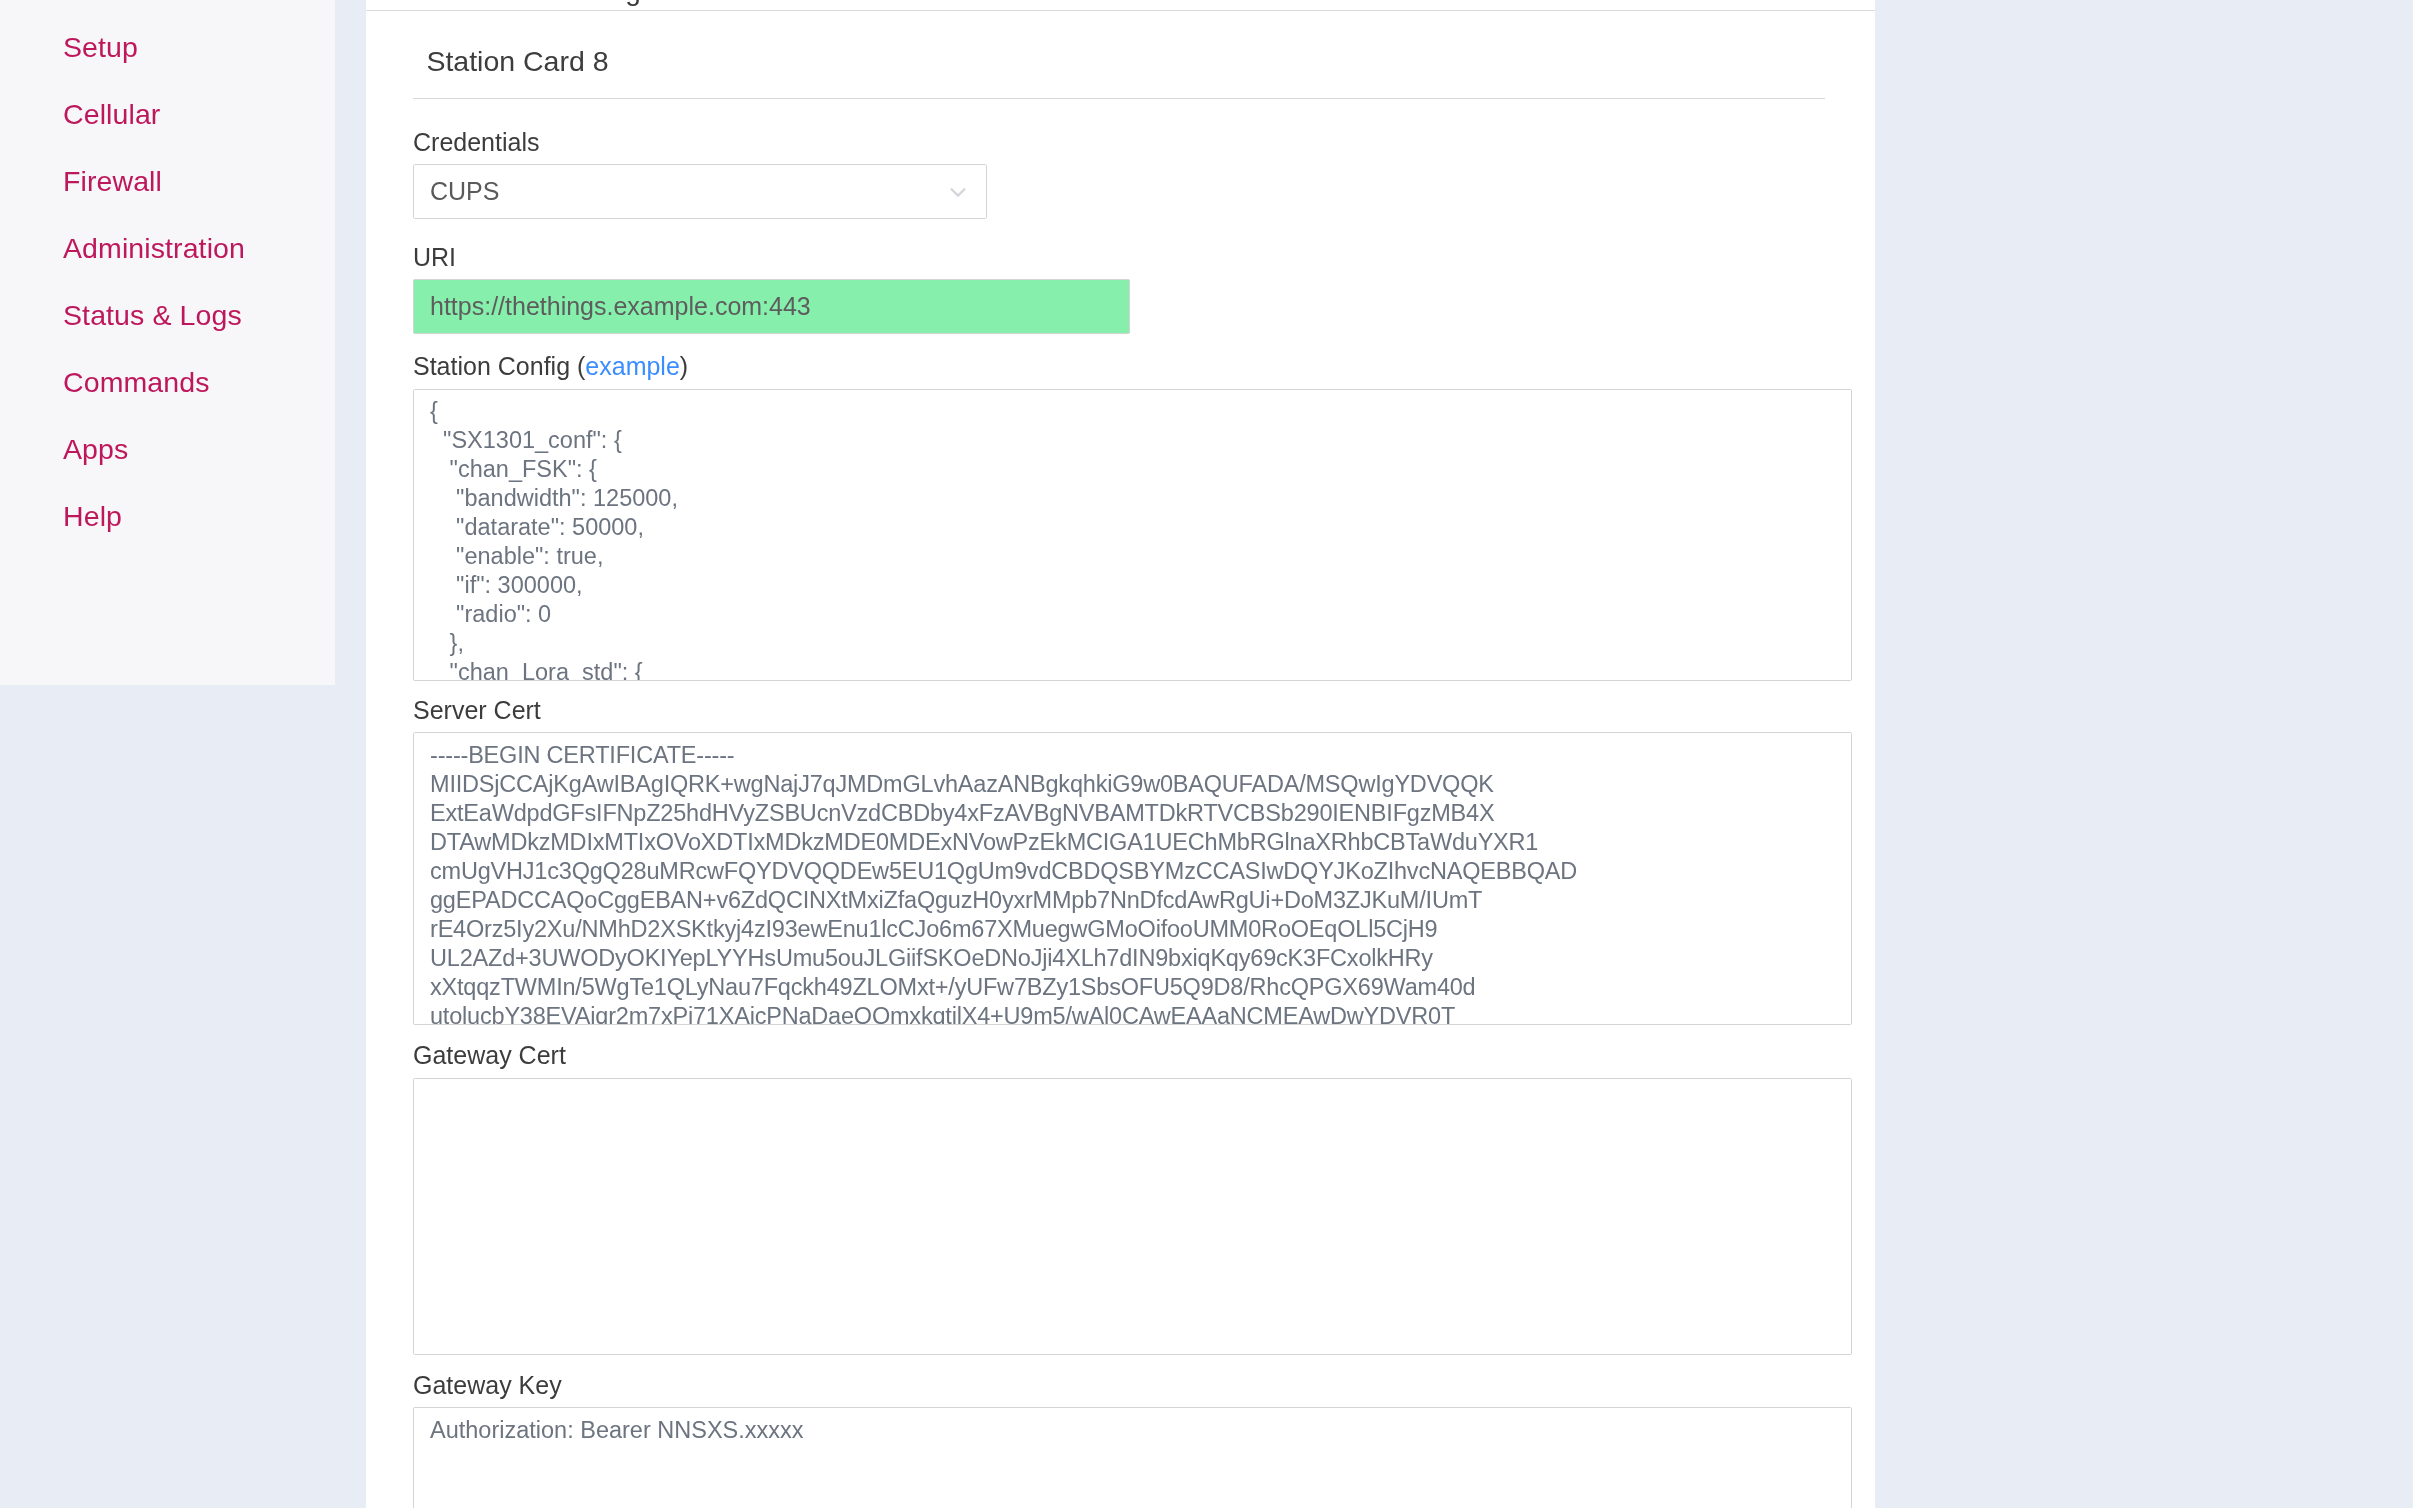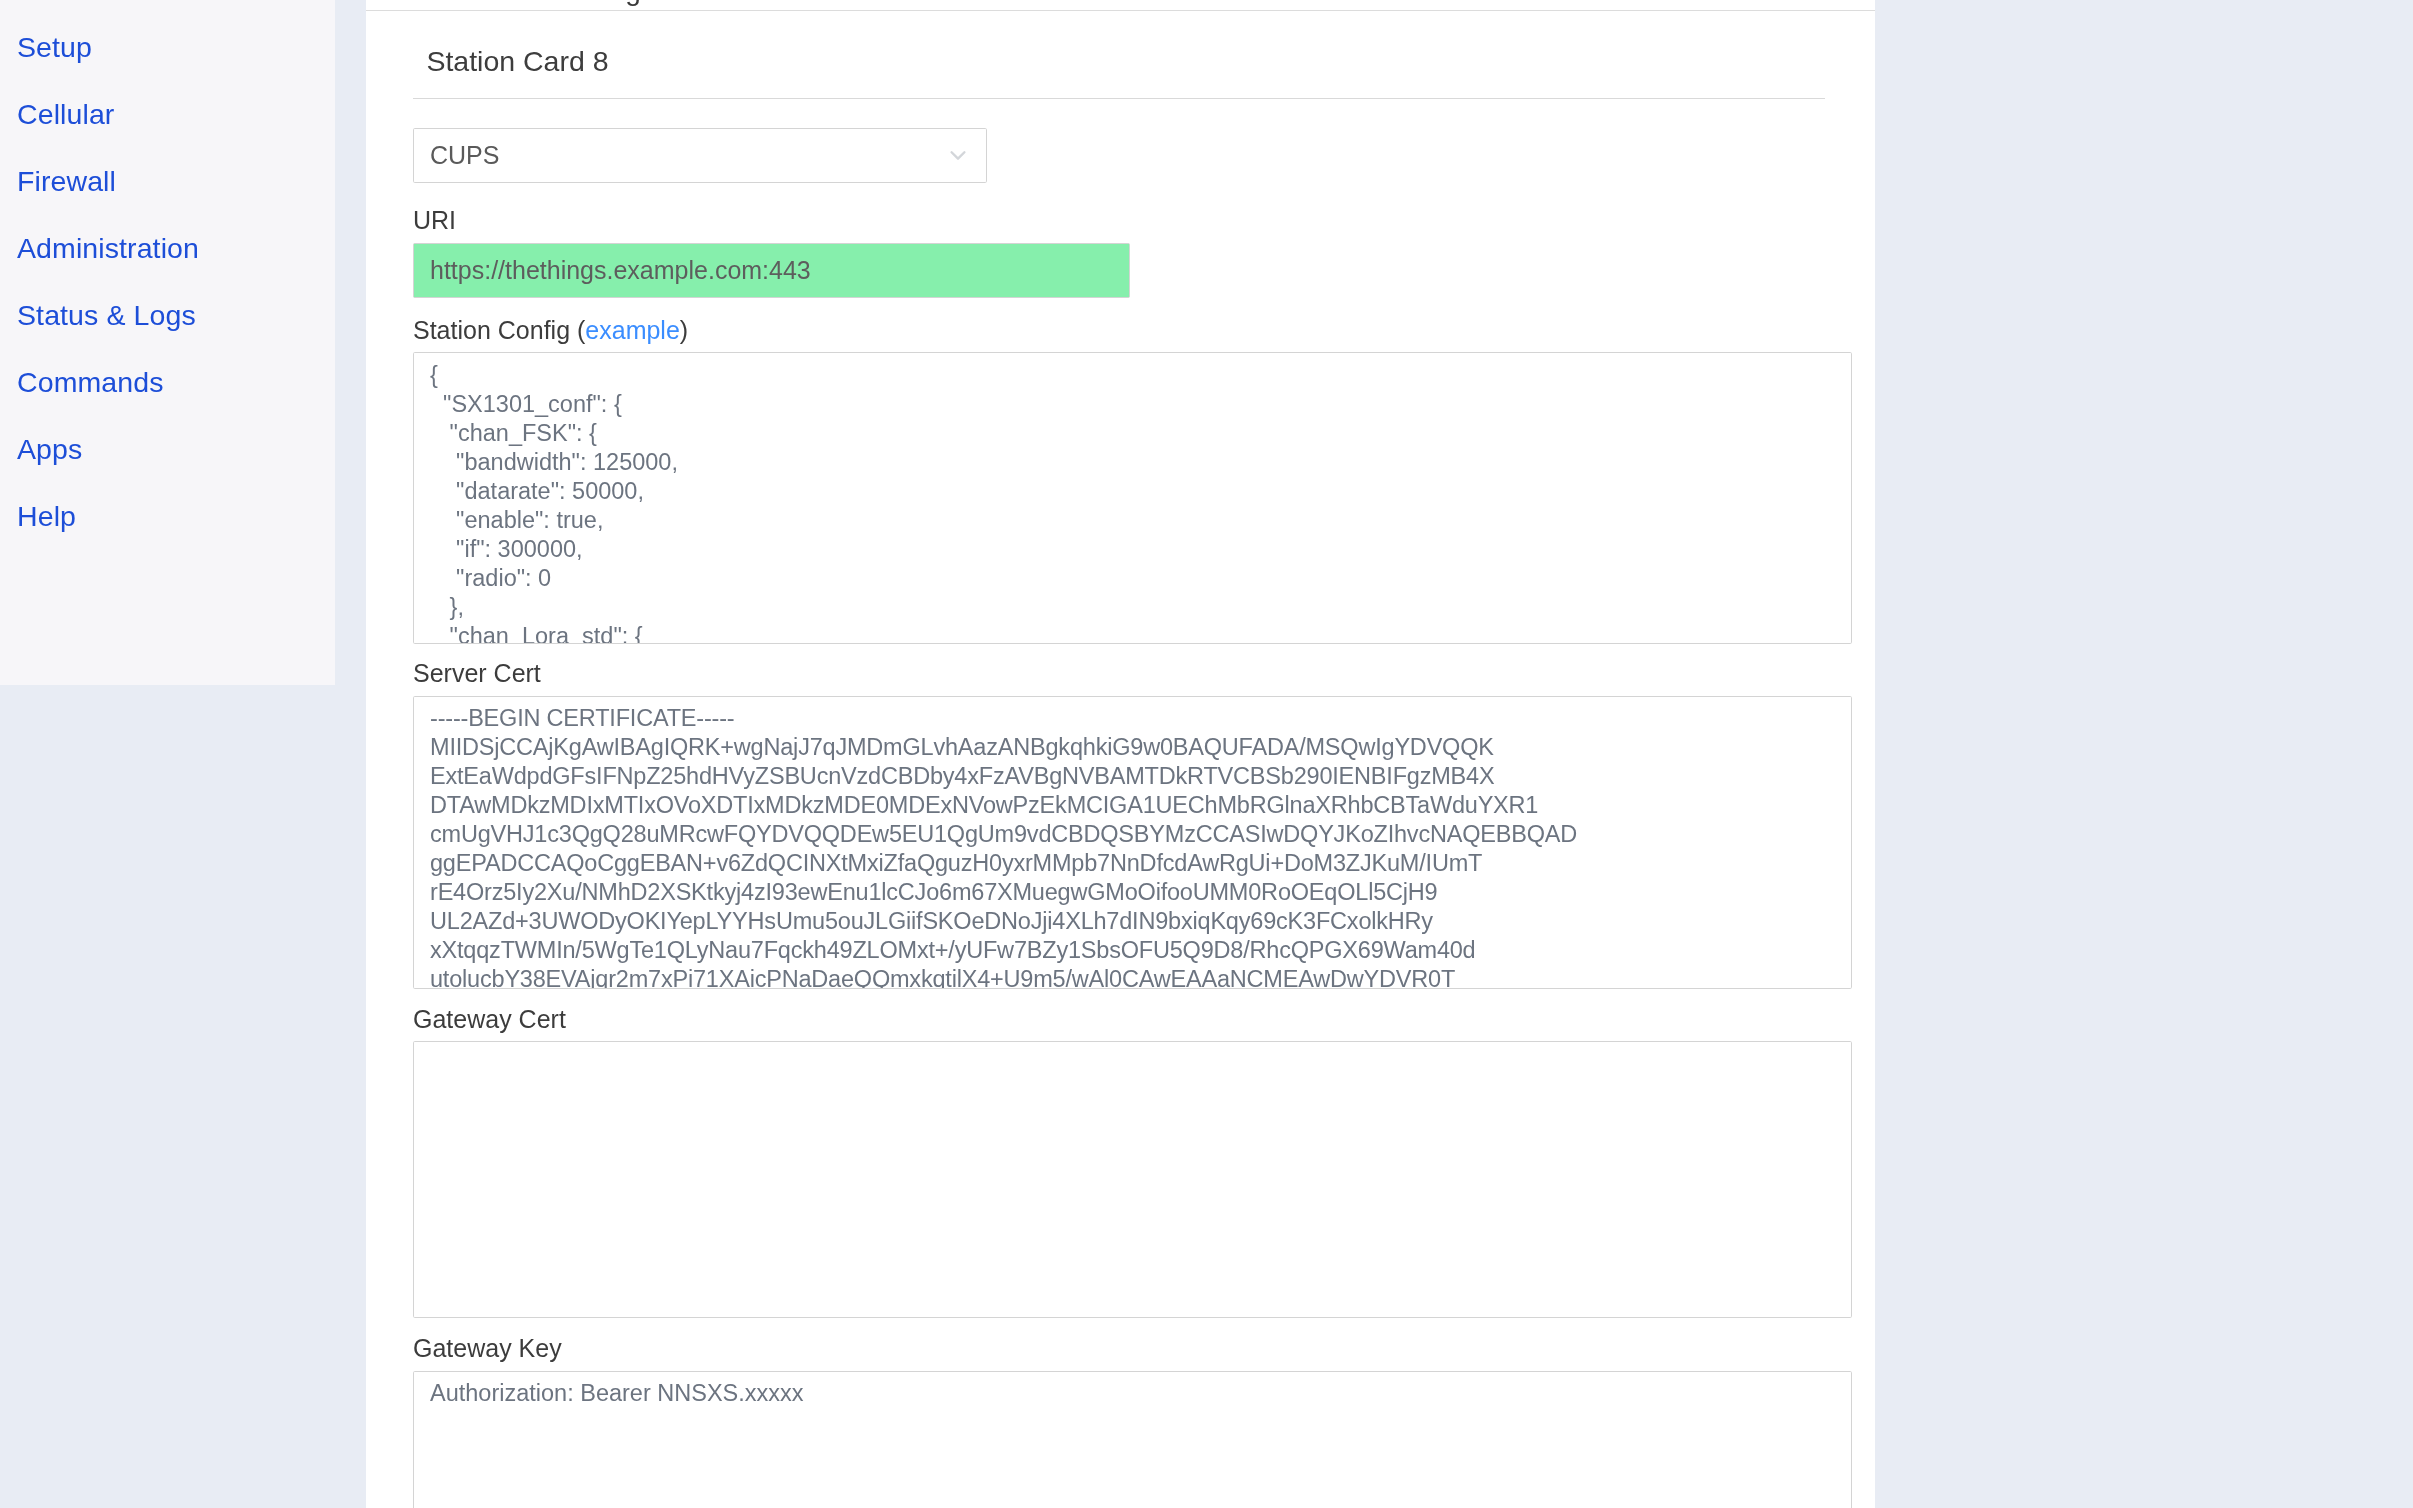--- a/index.html
+++ b/index.html
@@ -26,23 +26,24 @@
     height: 685px;
     background: #f7f6f9;
     padding: 0;
   }
   .nav-item {
     height: 67px;
     display: flex;
     align-items: center;
     padding-left: 17px;
     font-size: 28.5px;
-    color: #1d4ed8;
+    color: #be185d;
     letter-spacing: 0.1px;
     cursor: pointer;
+    margin-left: 46px;
   }
   .nav-item:first-child { margin-top: 14.2px; }
 
   
   #panel {
     position: absolute;
     left: 366px; top: 0;
     width: 1509px;
     min-height: 1508px;
     background: #ffffff;
@@ -186,20 +187,21 @@
 
     <div id="panel-header">
       <div id="panel-header-title">Basic Station Configuration</div>
     </div>
 
     <div id="panel-body">
 
       <div class="card-title">Station Card 8</div>
 
       <div class="field">
+        <span class="field-label">Credentials</span>
         <div class="select-wrap">
           <div class="select-box">
             <span>CUPS</span>
           </div>
           <span class="chevron">
             <svg width="22" height="22" viewBox="0 0 24 24" fill="none" stroke="#d3d6da" stroke-width="2.6" stroke-linecap="round" stroke-linejoin="round">
                 <polyline points="5 9 12 16 19 9"></polyline>
               </svg>
           </span>
         </div>

